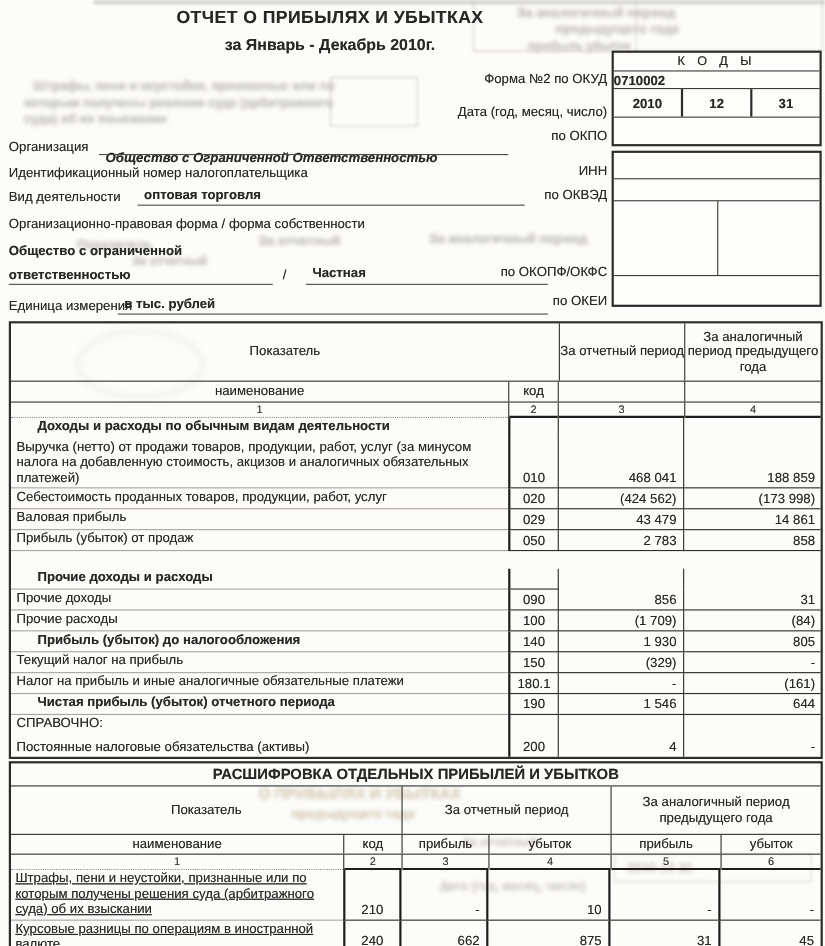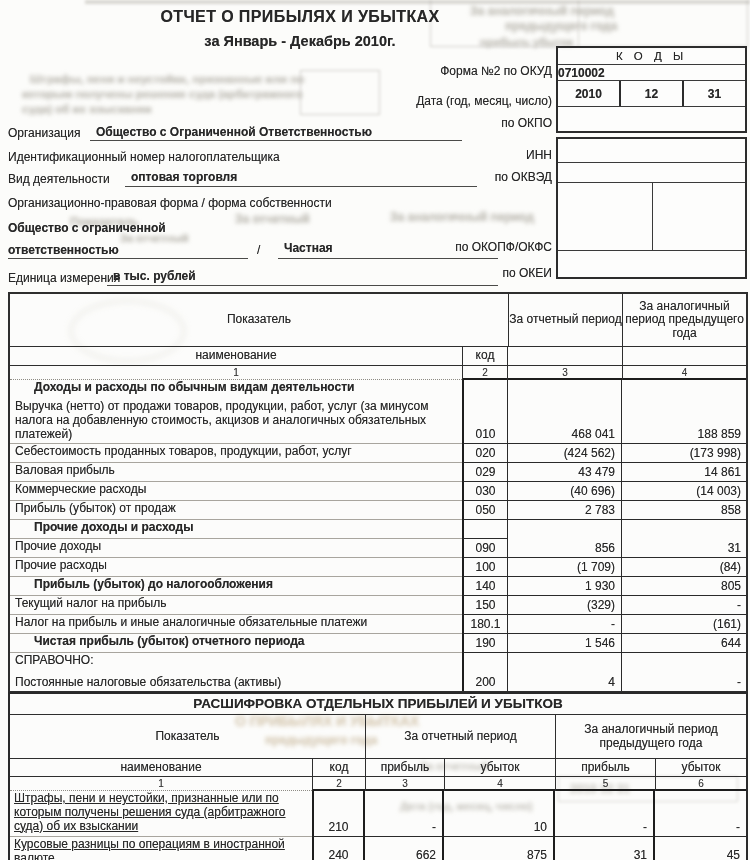--- a/index.html
+++ b/index.html
@@ -155,21 +155,21 @@
   <div class="abs codes2">
     <div class="crow cinn"></div>
     <div class="crow cokved"></div>
     <div class="crow cokopf">
         <div class="vdiv"></div>
       </div>
     <div class="crow cokei"></div>
   </div>
 
   <div class="flabel" style="left:8px;top:126px;">Организация</div>
-  <div class="fval" style="left:96px;top:125px;">Общество с Ограниченной Ответственностью</div>
+  <div class="fval" style="left:96px;top:136px;font-style:italic;">Общество с Ограниченной Ответственностью</div>
   <div class="uline" style="left:90px;top:124px;width:372px;height:17px;"></div>
 
   <div class="flabel" style="left:8px;top:150px;">Идентификационный номер налогоплательщика</div>
 
   <div class="flabel" style="left:8px;top:172px;text-align:right;">Вид деятельности</div>
   <div class="fval" style="left:131px;top:170px;">оптовая торговля</div>
   <div class="uline" style="left:125px;top:170px;width:352px;height:17px;"></div>
 
   <div class="flabel" style="left:8px;top:196px;">Организационно-правовая форма / форма собственности</div>
 
@@ -221,32 +221,26 @@
       <div class="mc mc-v1">(424 562)</div>
       <div class="mc mc-v2">(173 998)</div>
     </div>
     <div class="mrow" style="height:19px;">
       <div class="mc mc-name">Валовая прибыль</div>
       <div class="mc mc-code">029</div>
       <div class="mc mc-v1">43 479</div>
       <div class="mc mc-v2">14 861</div>
     </div>
     <div class="mrow" style="height:19px;">
-      <div class="mc mc-name">Коммерческие расходы</div>
-      <div class="mc mc-code">030</div>
-      <div class="mc mc-v1">(40 696)</div>
-      <div class="mc mc-v2">(14 003)</div>
-    </div>
-    <div class="mrow" style="height:19px;">
       <div class="mc mc-name">Прибыль (убыток) от продаж</div>
       <div class="mc mc-code">050</div>
       <div class="mc mc-v1">2 783</div>
       <div class="mc mc-v2">858</div>
     </div>
-    <div class="mrow sec nbv" style="height:19px;">
+    <div class="mrow sec nbv" style="height:19px;margin-top:16px;">
       <div class="mc mc-name">Прочие доходы и расходы</div>
       <div class="mc mc-code"></div>
       <div class="mc mc-v1"></div>
       <div class="mc mc-v2"></div>
     </div>
     <div class="mrow" style="height:19px;">
       <div class="mc mc-name">Прочие доходы</div>
       <div class="mc mc-code">090</div>
       <div class="mc mc-v1">856</div>
       <div class="mc mc-v2">31</div>

